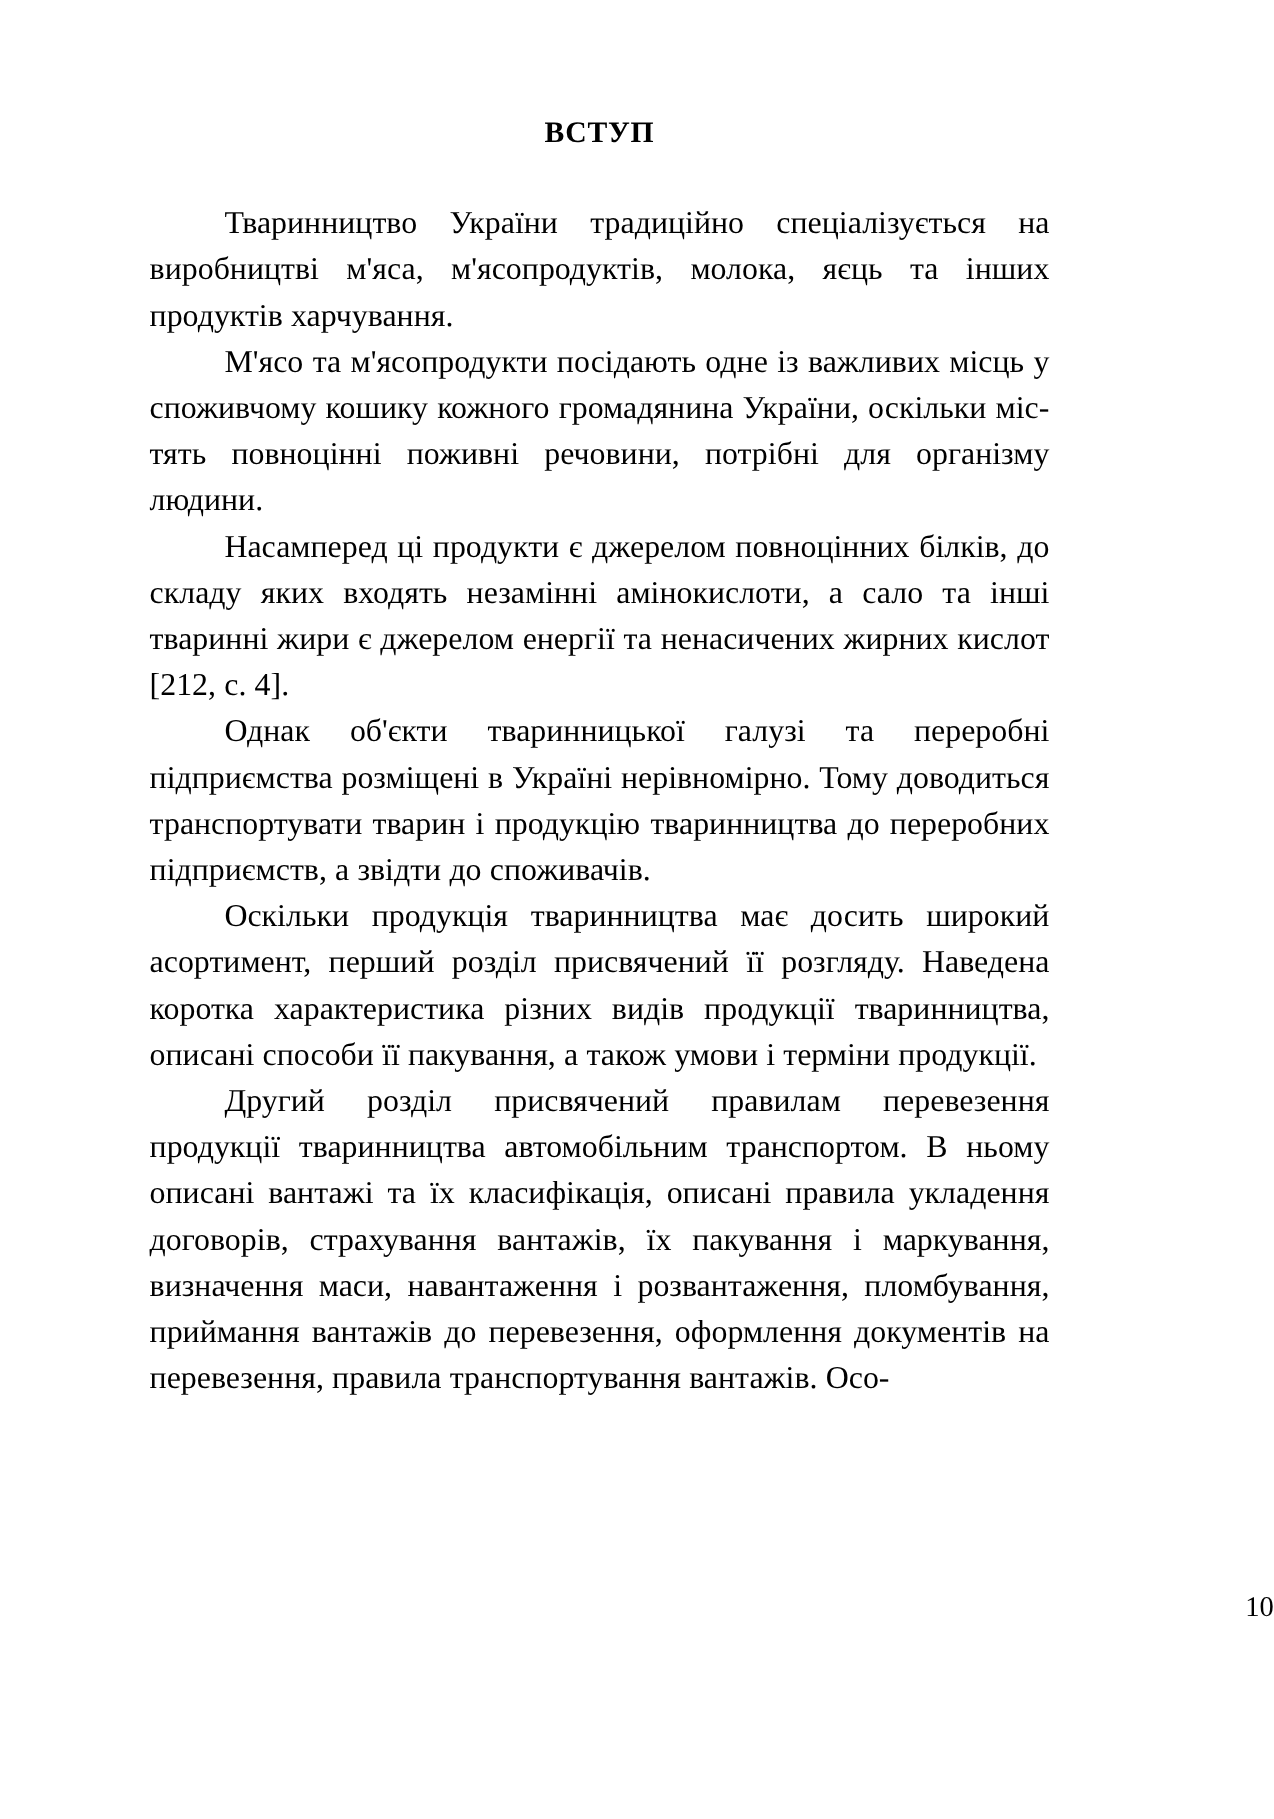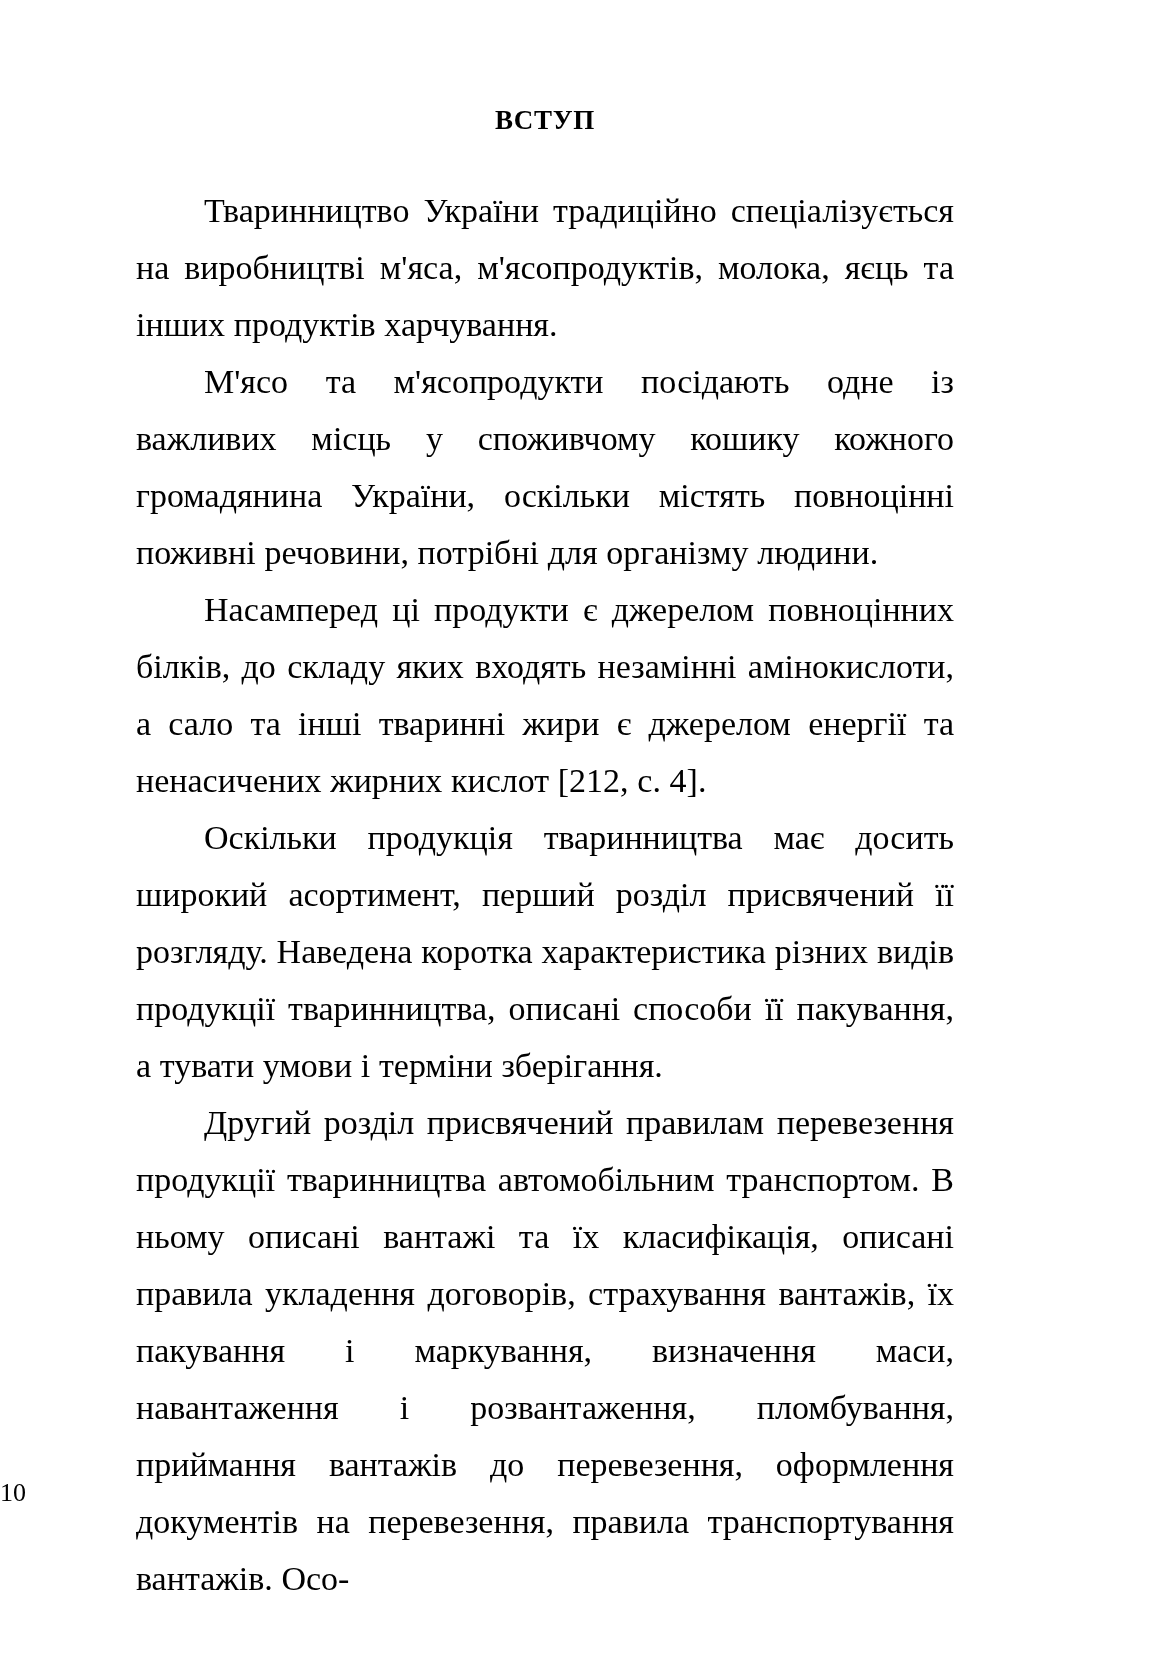--- a/index.html
+++ b/index.html
@@ -29,60 +29,61 @@
   }
   .doc-title {
     font-size: 27px;
     font-weight: bold;
     text-align: center;
     letter-spacing: 0.7px;
     margin: 0 0 46px 0;
     line-height: 1.2;
   }
   .para {
-    font-size: 34px;
-    line-height: 57px;
+    font-size: 29px;
+    line-height: 42px;
     text-align: justify;
     text-indent: 68px;
     margin: 0 0 0 0;
     hyphens: manual;
     -webkit-hyphens: manual;
     word-spacing: 0.2px;
   }
   .para + .para {
     margin-top: 0;
   }
   .page-number {
     position: absolute;
     left: 0;
     right: 0;
-    top: 1480px;
-    text-align: left;
+    top: 1448px;
+    text-align: right;
     font-size: 26px;
     line-height: 1;
   }
 </style>
 </head>
 <body>
 
 <div class="page">
 
   <div class="content">
 
     <h1 class="doc-title">ВСТУП</h1>
 
     <p class="para">Тваринництво України традиційно спеціалізується на вироб­ництві м'яса, м'ясопродуктів, молока, яєць та інших продуктів хар­чування.</p>
 
     <p class="para">М'ясо та м'ясопродукти посідають одне із важливих місць у споживчому кошику кожного громадянина України, оскільки міс­тять повноцінні поживні речовини, потрібні для організму людини.</p>
 
     <p class="para">Насамперед ці продукти є джерелом повноцінних білків, до складу яких входять незамінні амінокислоти, а сало та інші тваринні жири є джерелом енергії та ненасичених жирних кислот [212, с. 4].</p>
 
+    <p class="para">Однак об'єкти тваринницької галузі та переробні підприємс­тва розміщені в Україні нерівномірно. Тому доводиться транспор­тувати тварин і продукцію тваринництва до переробних підпри­ємств, а звідти до споживачів.</p>
 
 
-    <p class="para">Оскільки продукція тваринництва має досить широкий асор­тимент, перший розділ присвячений її розгляду. Наведена коротка характеристика різних видів продукції тваринництва, описані спо­соби її пакування, а тувати умови і терміни зберігання.</p>
+    <p class="para">Оскільки продукція тваринництва має досить широкий асор­тимент, перший розділ присвячений її розгляду. Наведена коротка характеристика різних видів продукції тваринництва, описані спо­соби її пакування, а також умови і терміни продукції.</p>
 
     <p class="para">Другий розділ присвячений правилам перевезення продукції тваринництва автомобільним транспортом. В ньому описані вантажі та їх класифікація, описані правила укладення договорів, страхування вантажів, їх пакування і маркування, визначення маси, навантаження і розвантаження, пломбування, приймання вантажів до перевезення, оформлення документів на перевезення, правила транспортування вантажів. Осо-</p>
 
   </div>
 
   <div class="page-number">10</div>
 
 </div>
 
 </body></html>

